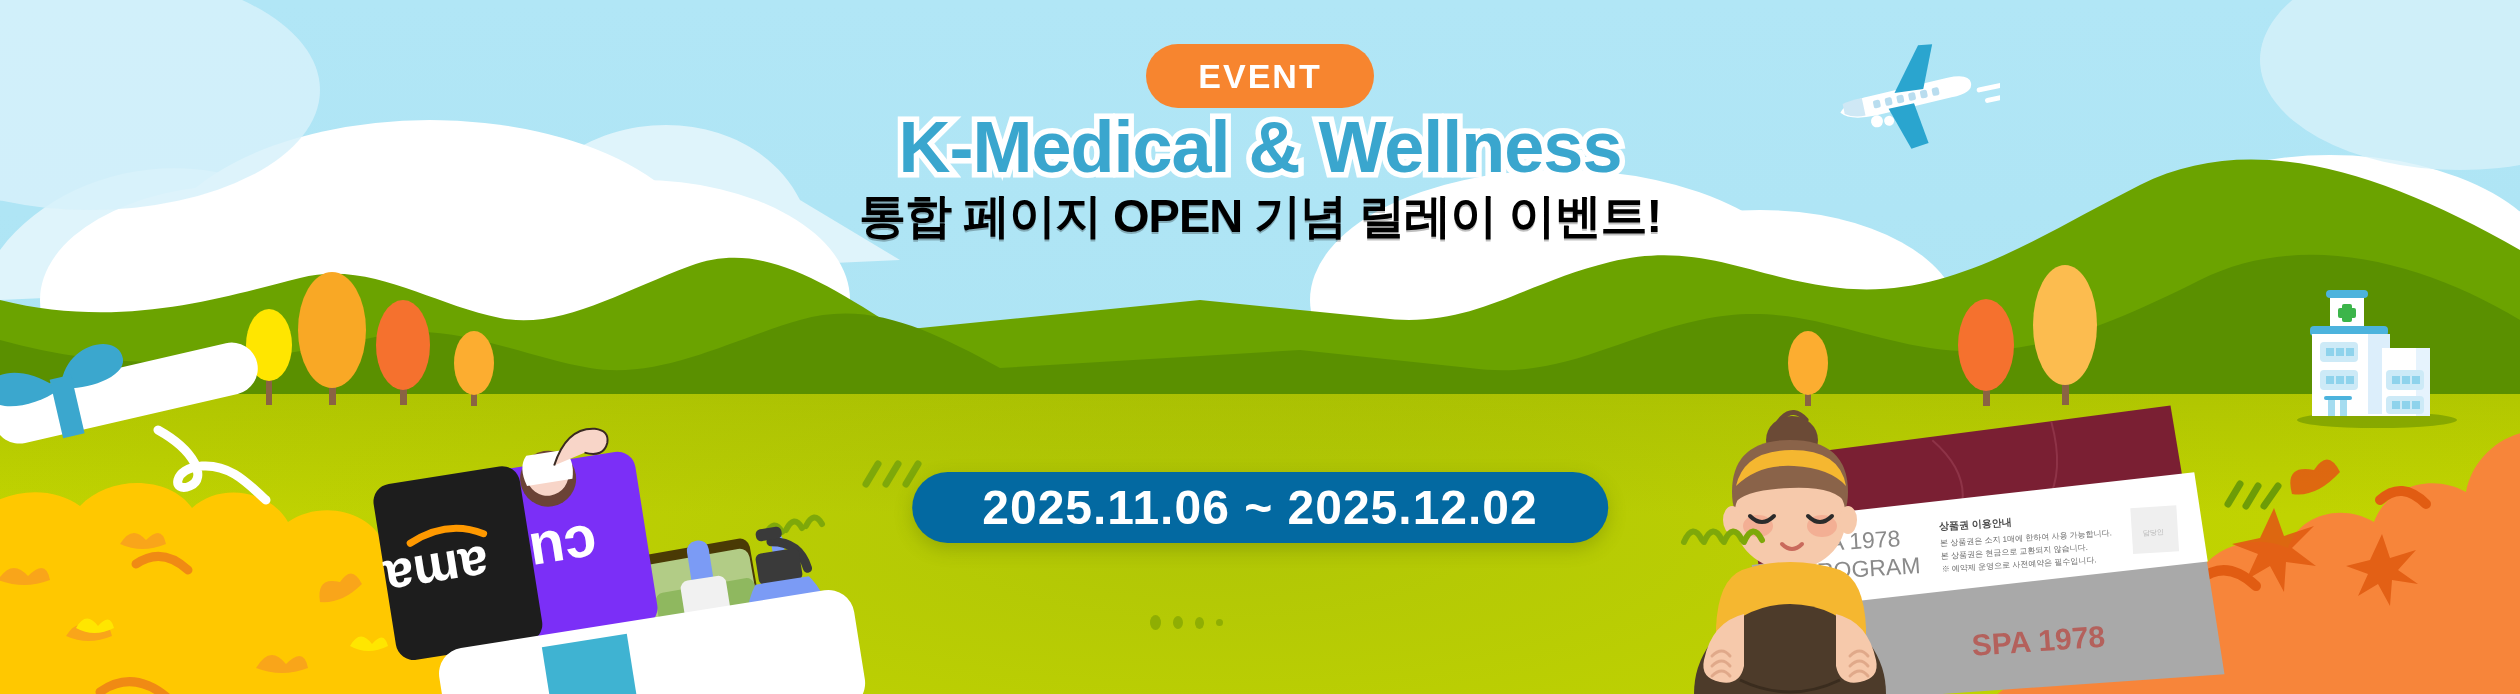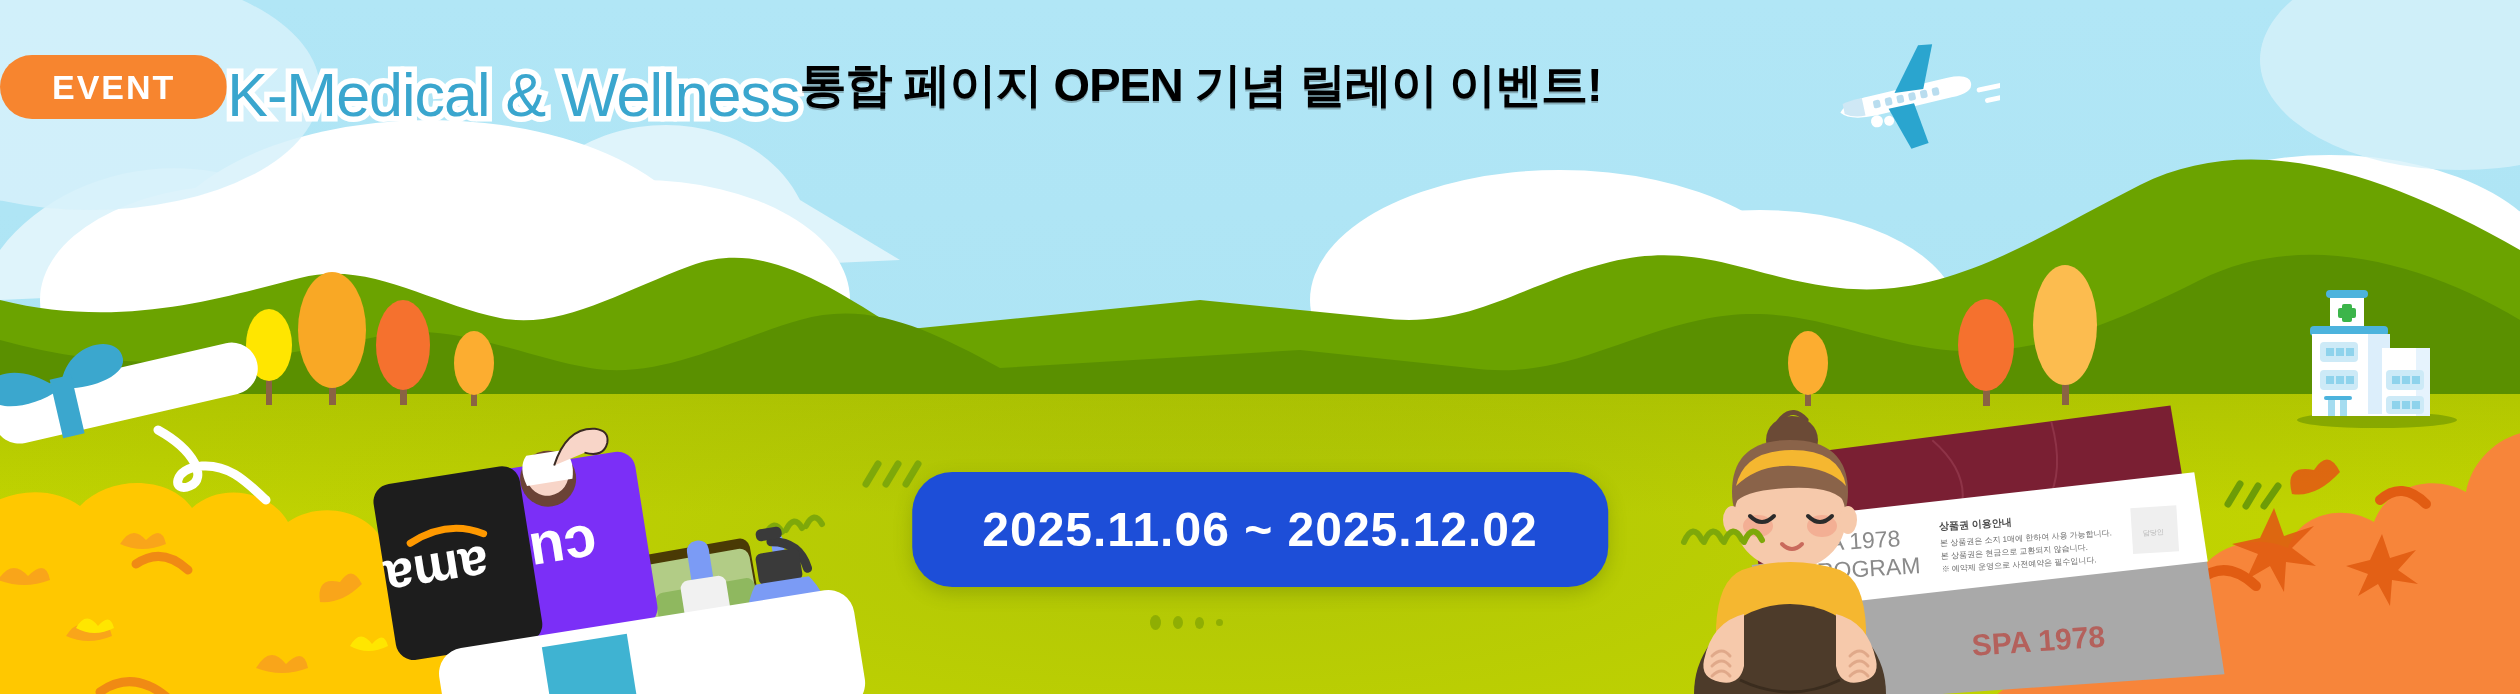--- a/index.html
+++ b/index.html
@@ -22,53 +22,52 @@
   }
   .field-shadow{
     position:absolute; left:0; right:0; top:394px; height:120px;
     background:linear-gradient(180deg, rgba(120,150,0,.22), rgba(120,150,0,0));
   }
   
   .foliage{ position:absolute; }
   
   .center-stack{
     position:absolute; left:0; right:0; top:44px;
-    display:flex; flex-direction:row; align-items:center;
+    display:flex; flex-direction:column; align-items:center;
     z-index:40;
   }
   .event-badge{
     background:#f7852f; color:#ffffff;
     font-size:34px; font-weight:bold; letter-spacing:2px;
     padding:15px 52px; border-radius:40px;
     line-height:1;
     text-align:center;
   }
   .headline{
-    margin-top:18px;
-    font-size:61px; font-weight:normal; letter-spacing:-1px;
+    font-size:72px; font-weight:bold; letter-spacing:-1px;
     color:#3aa6ce;
     -webkit-text-stroke:11px #ffffff;
     paint-order:stroke fill;
     line-height:1.1;
     white-space:nowrap;
   }
   .subline{
     margin-top:-2px;
     font-size:47px; font-weight:bold;
     color:#000000;
     letter-spacing:-1px;
     white-space:nowrap;
     text-shadow:0 2px 0 rgba(0,0,0,.25);
   }
   .date-pill{
     position:absolute; left:50%; transform:translateX(-50%);
     top:472px;
-    background:#1d4ed8; color:#ffffff;
+    background:#0369a1; color:#ffffff;
     font-size:48px; font-weight:bold; letter-spacing:1px;
-    padding:30px 70px; border-radius:40px;
+    padding:8px 70px; border-radius:40px;
     white-space:nowrap;
     z-index:40;
     box-shadow:0 6px 18px rgba(60,80,0,.25);
   }
   .dots{ position:absolute; top:615px; left:1150px; z-index:41; display:flex; gap:12px; align-items:center; }
   .dots i{ display:block; background:#8fae03; border-radius:50%; }
   
   .hospital{ position:absolute; right:58px; top:278px; width:180px; height:150px; z-index:12; }
   
   .plane{ position:absolute; left:1800px; top:30px; z-index:20; }

